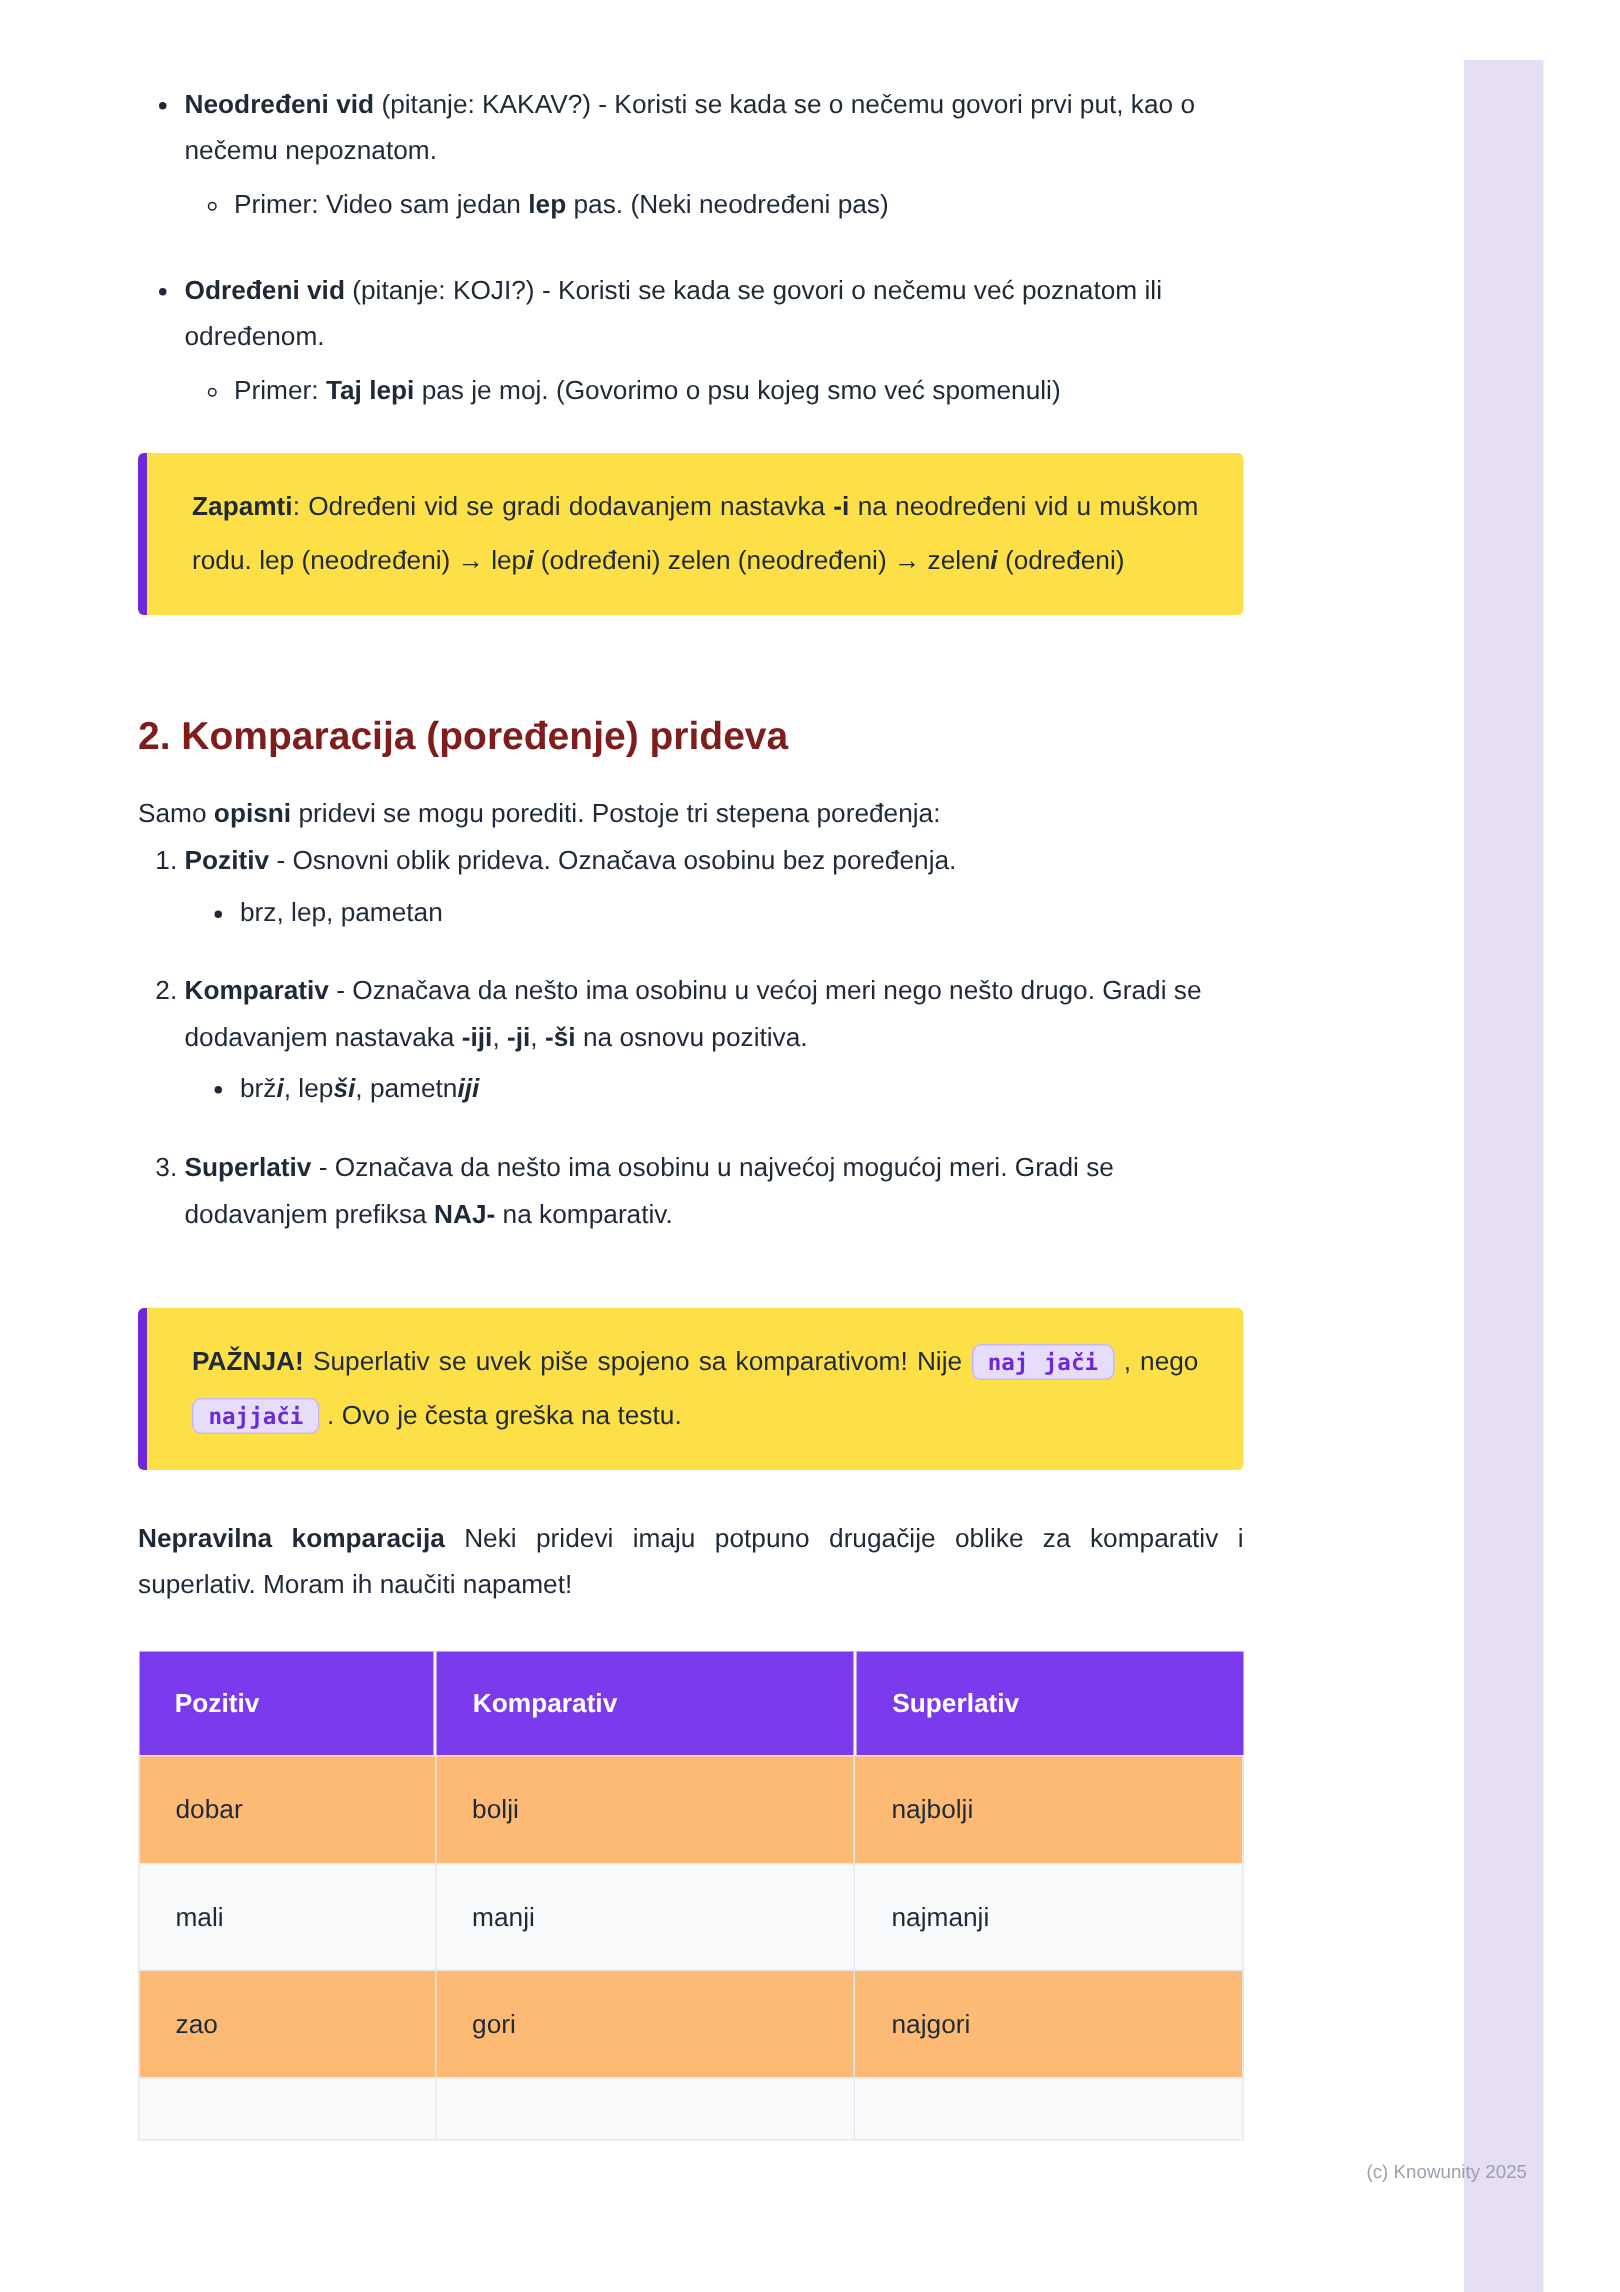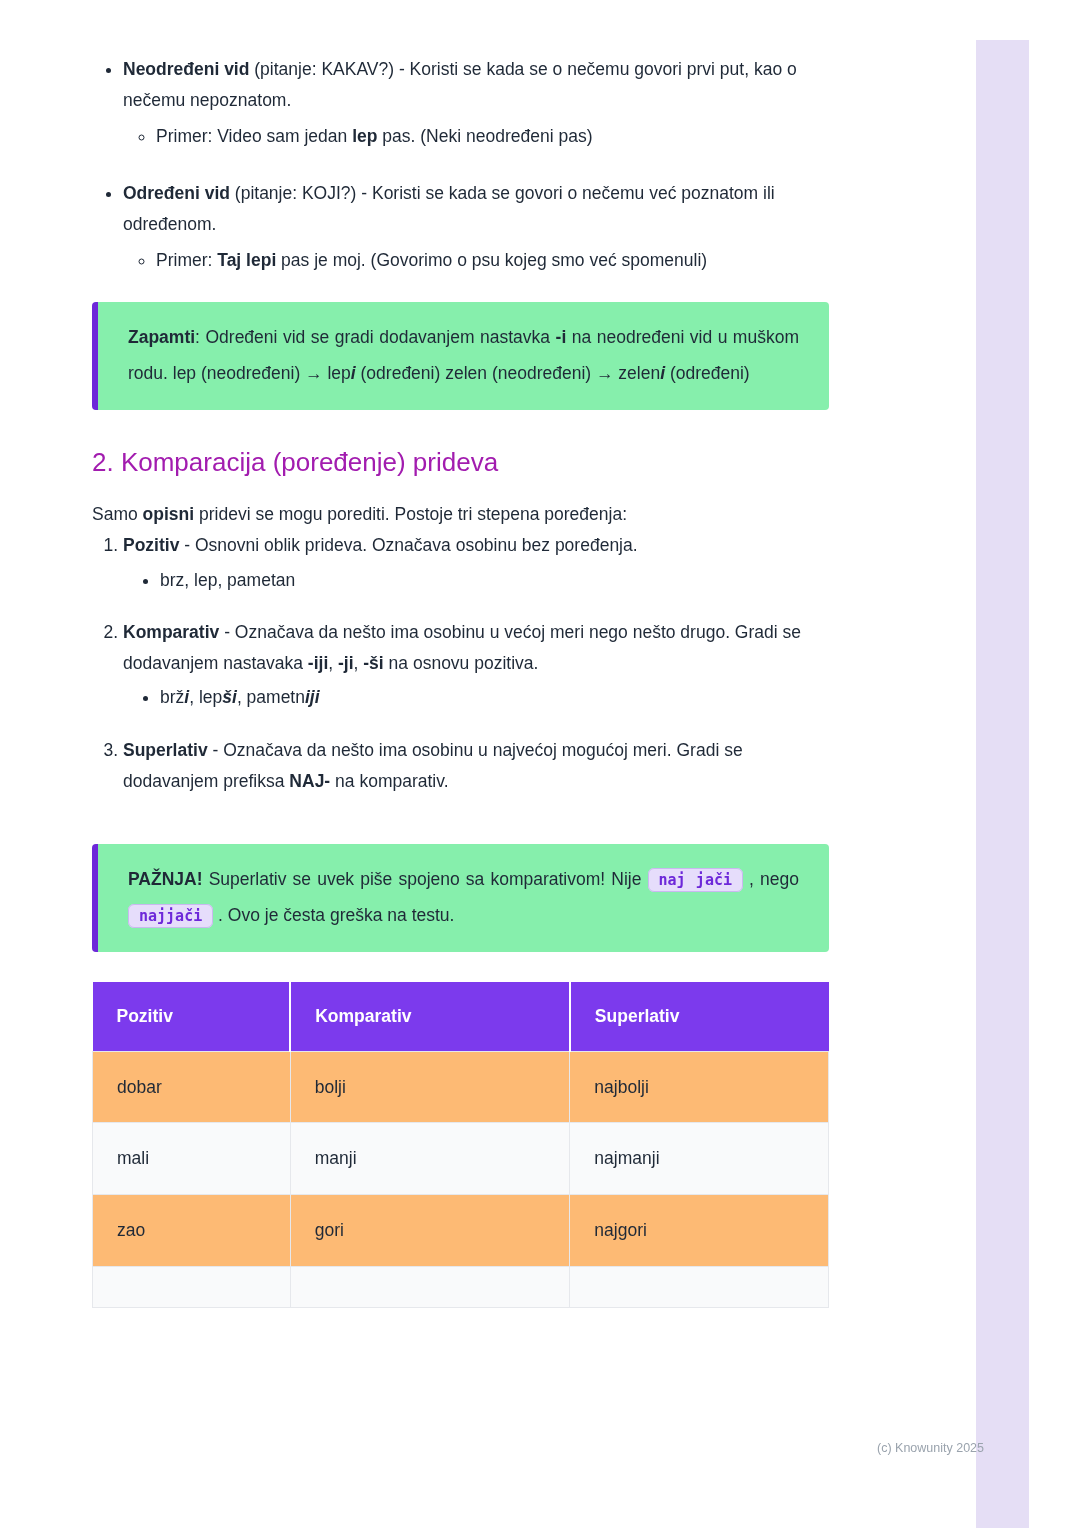--- a/index.html
+++ b/index.html
@@ -14,27 +14,27 @@
 
   .b  { font-weight:bold; }
   .i  { }
   .bi { font-weight:bold; font-style:italic; }
 
   ul.vid { list-style:disc; padding-left:31px; }
   ul.vid > li { margin-bottom:26px; }
   ul.sub { list-style:circle; padding-left:33px; margin-top:6px; }
 
   .callout {
-    background:#86efac; border-left:6px solid #6d28d9; border-radius:4px;
+    background:#fde047; border-left:6px solid #6d28d9; border-radius:4px;
     padding:18px 30px; text-align:justify; line-height:2.05;
   }
   .callout.zapamti { margin-top:26px; }
   .callout.paznja  { margin-top:48px; }
 
-  h2.section-heading { margin-top:36px; font-size:26px; font-weight:normal; color:#a21caf; line-height:1.3; }
+  h2.section-heading { margin-top:64px; font-size:26px; font-weight:bold; color:#7f1d1d; line-height:1.3; }
   p.intro { margin-top:20px; }
 
   ol.degrees { list-style:decimal; padding-left:31px; }
   ol.degrees > li { margin-bottom:22px; }
   ul.ex { list-style:disc; padding-left:37px; margin-top:4px; }
 
   .code {
     font-family:"DejaVu Sans Mono", monospace; font-size:15px; font-weight:bold;
     color:#6d28d9; background:#e6ddfb; border:1px solid #c9b8f0;
     border-radius:6px; padding:2px 10px;
@@ -47,21 +47,21 @@
   table.cmp col.c2 { width:280px; }
   table.cmp col.c3 { width:259px; }
   table.cmp th {
     background:#7c3aed; color:#ffffff; font-weight:bold; text-align:left;
     padding:19px 24px; font-size:17.5px;
   }
   table.cmp th:not(:last-child) { border-right:2px solid #ffffff; }
   table.cmp td { border:1px solid #e6e8ec; padding:20px 24px; background:#fdba74; }
   table.cmp tbody tr:nth-child(even) td { background:#f9fafb; }
 
-  .copyright { position:absolute; left:877px; top:1438px; font-size:12.5px; color:#9aa3ad; }
+  .copyright { position:absolute; left:911px; top:1438px; font-size:12.5px; color:#9aa3ad; }
 </style>
 </head>
 <body>
 
 <div class="edge-strip"></div>
 
 <div class="content">
 
   <ul class="vid">
     <li>
@@ -111,20 +111,23 @@
     </li>
     <li>
       <span class="b">Superlativ</span><span> - Označava da nešto ima osobinu u najvećoj mogućoj meri. Gradi se dodavanjem prefiksa </span><span class="b">NAJ-</span><span> na komparativ.</span>
     </li>
   </ol>
 
   <div class="callout paznja">
     <span class="b">PAŽNJA!</span><span> Superlativ se uvek piše spojeno sa komparativom! Nije </span><span class="code">naj jači</span><span> , nego </span><span class="code">najjači</span><span> . Ovo je česta greška na testu.</span>
   </div>
 
+  <p class="nepravilna">
+    <span class="b">Nepravilna komparacija</span><span> Neki pridevi imaju potpuno drugačije oblike za komparativ i superlativ. Moram ih naučiti napamet!</span>
+  </p>
 
   <table class="cmp">
     <colgroup>
       <col class="c1">
         <col class="c2">
         <col class="c3">
     </colgroup>
     <thead>
       <tr>
         <th>Pozitiv</th>

